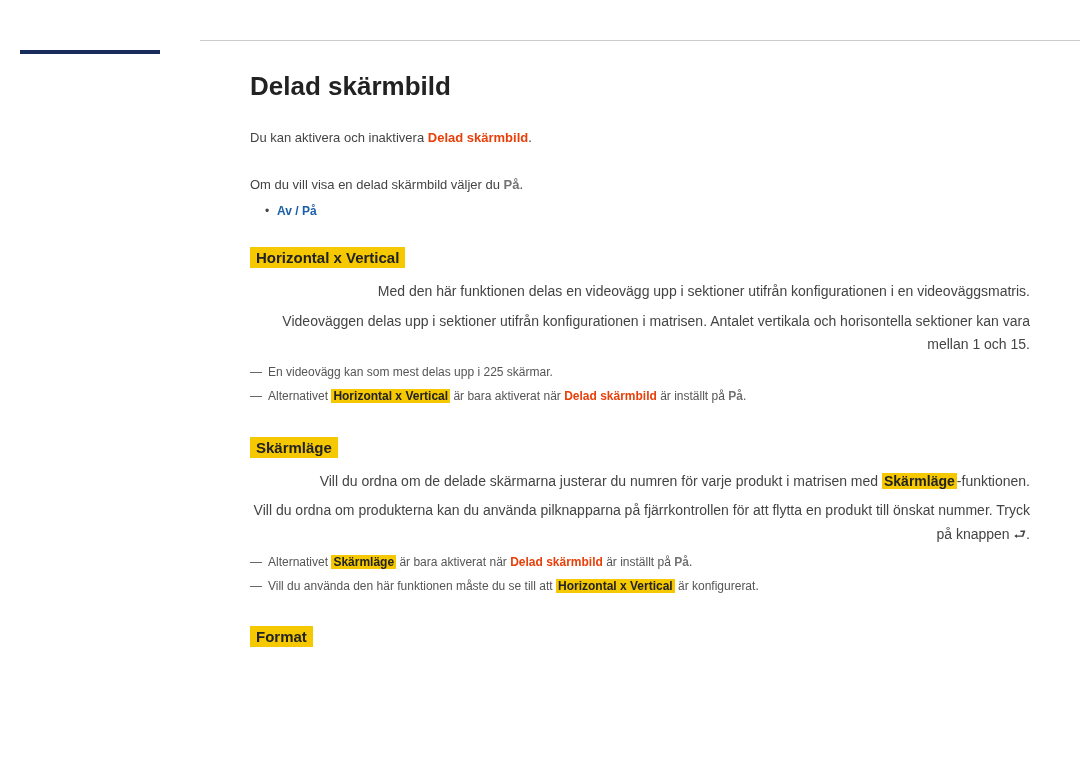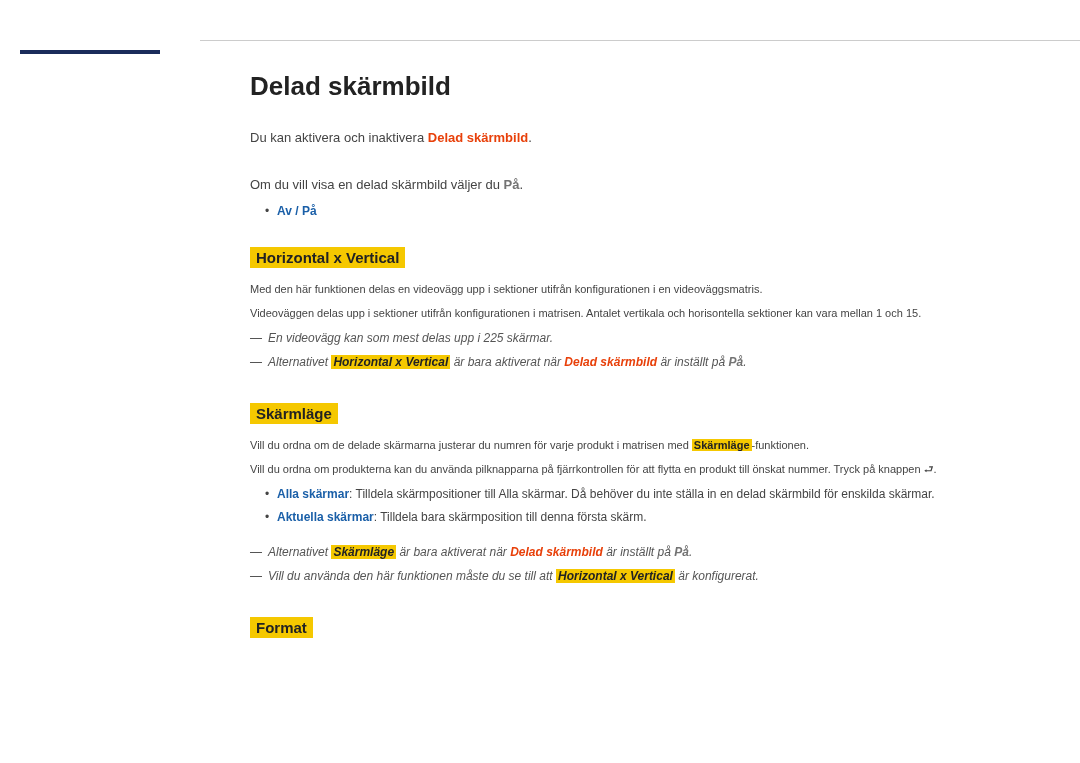--- a/index.html
+++ b/index.html
@@ -73,33 +73,33 @@
       font-size: 15px;
       font-weight: bold;
       padding: 2px 6px;
       margin-bottom: 12px;
       margin-top: 10px;
     }
     .section-block {
       margin-bottom: 20px;
     }
     .body-text {
-      font-size: 11px;
+      font-size: 14px;
       color: #444444;
       line-height: 1.7;
       margin-bottom: 6px;
+      text-align: right;
     }
     .note-line {
       font-size: 12px;
       color: #555555;
       line-height: 1.6;
       margin-bottom: 5px;
       padding-left: 18px;
       position: relative;
-      font-style: italic;
     }
     .note-line::before {
       content: '—';
       position: absolute;
       left: 0;
       color: #555555;
     }
     .highlight-red {
       color: #e8400a;
       font-weight: bold;
@@ -151,24 +151,20 @@
       <p class="note-line">En videovägg kan som mest delas upp i 225 skärmar.</p>
       <p class="note-line">Alternativet <span class="highlight-yellow">Horizontal x Vertical</span> är bara aktiverat när <span class="highlight-red">Delad skärmbild</span> är inställt på <span class="highlight-bold">På</span>.</p>
     </div>
 
     <div class="section-block">
       <div>
         <span class="section-heading">Skärmläge</span>
       </div>
       <p class="body-text">Vill du ordna om de delade skärmarna justerar du numren för varje produkt i matrisen med <span class="highlight-yellow">Skärmläge</span>-funktionen.</p>
       <p class="body-text">Vill du ordna om produkterna kan du använda pilknapparna på fjärrkontrollen för att flytta en produkt till önskat nummer. Tryck på knappen ⮐.</p>
-      <ul class="bullet-list">
-        <li><span class="highlight-blue">Alla skärmar</span>: Tilldela skärmpositioner till Alla skärmar. Då behöver du inte ställa in en delad skärmbild för enskilda skärmar.</li>
-        <li><span class="highlight-blue">Aktuella skärmar</span>: Tilldela bara skärmposition till denna första skärm.</li>
-      </ul>
       <p class="note-line">Alternativet <span class="highlight-yellow">Skärmläge</span> är bara aktiverat när <span class="highlight-red">Delad skärmbild</span> är inställt på <span class="highlight-bold">På</span>.</p>
       <p class="note-line">Vill du använda den här funktionen måste du se till att <span class="highlight-yellow">Horizontal x Vertical</span> är konfigurerat.</p>
     </div>
 
     <div class="section-block">
       <div>
         <span class="section-heading">Format</span>
       </div>
 
     </div>

